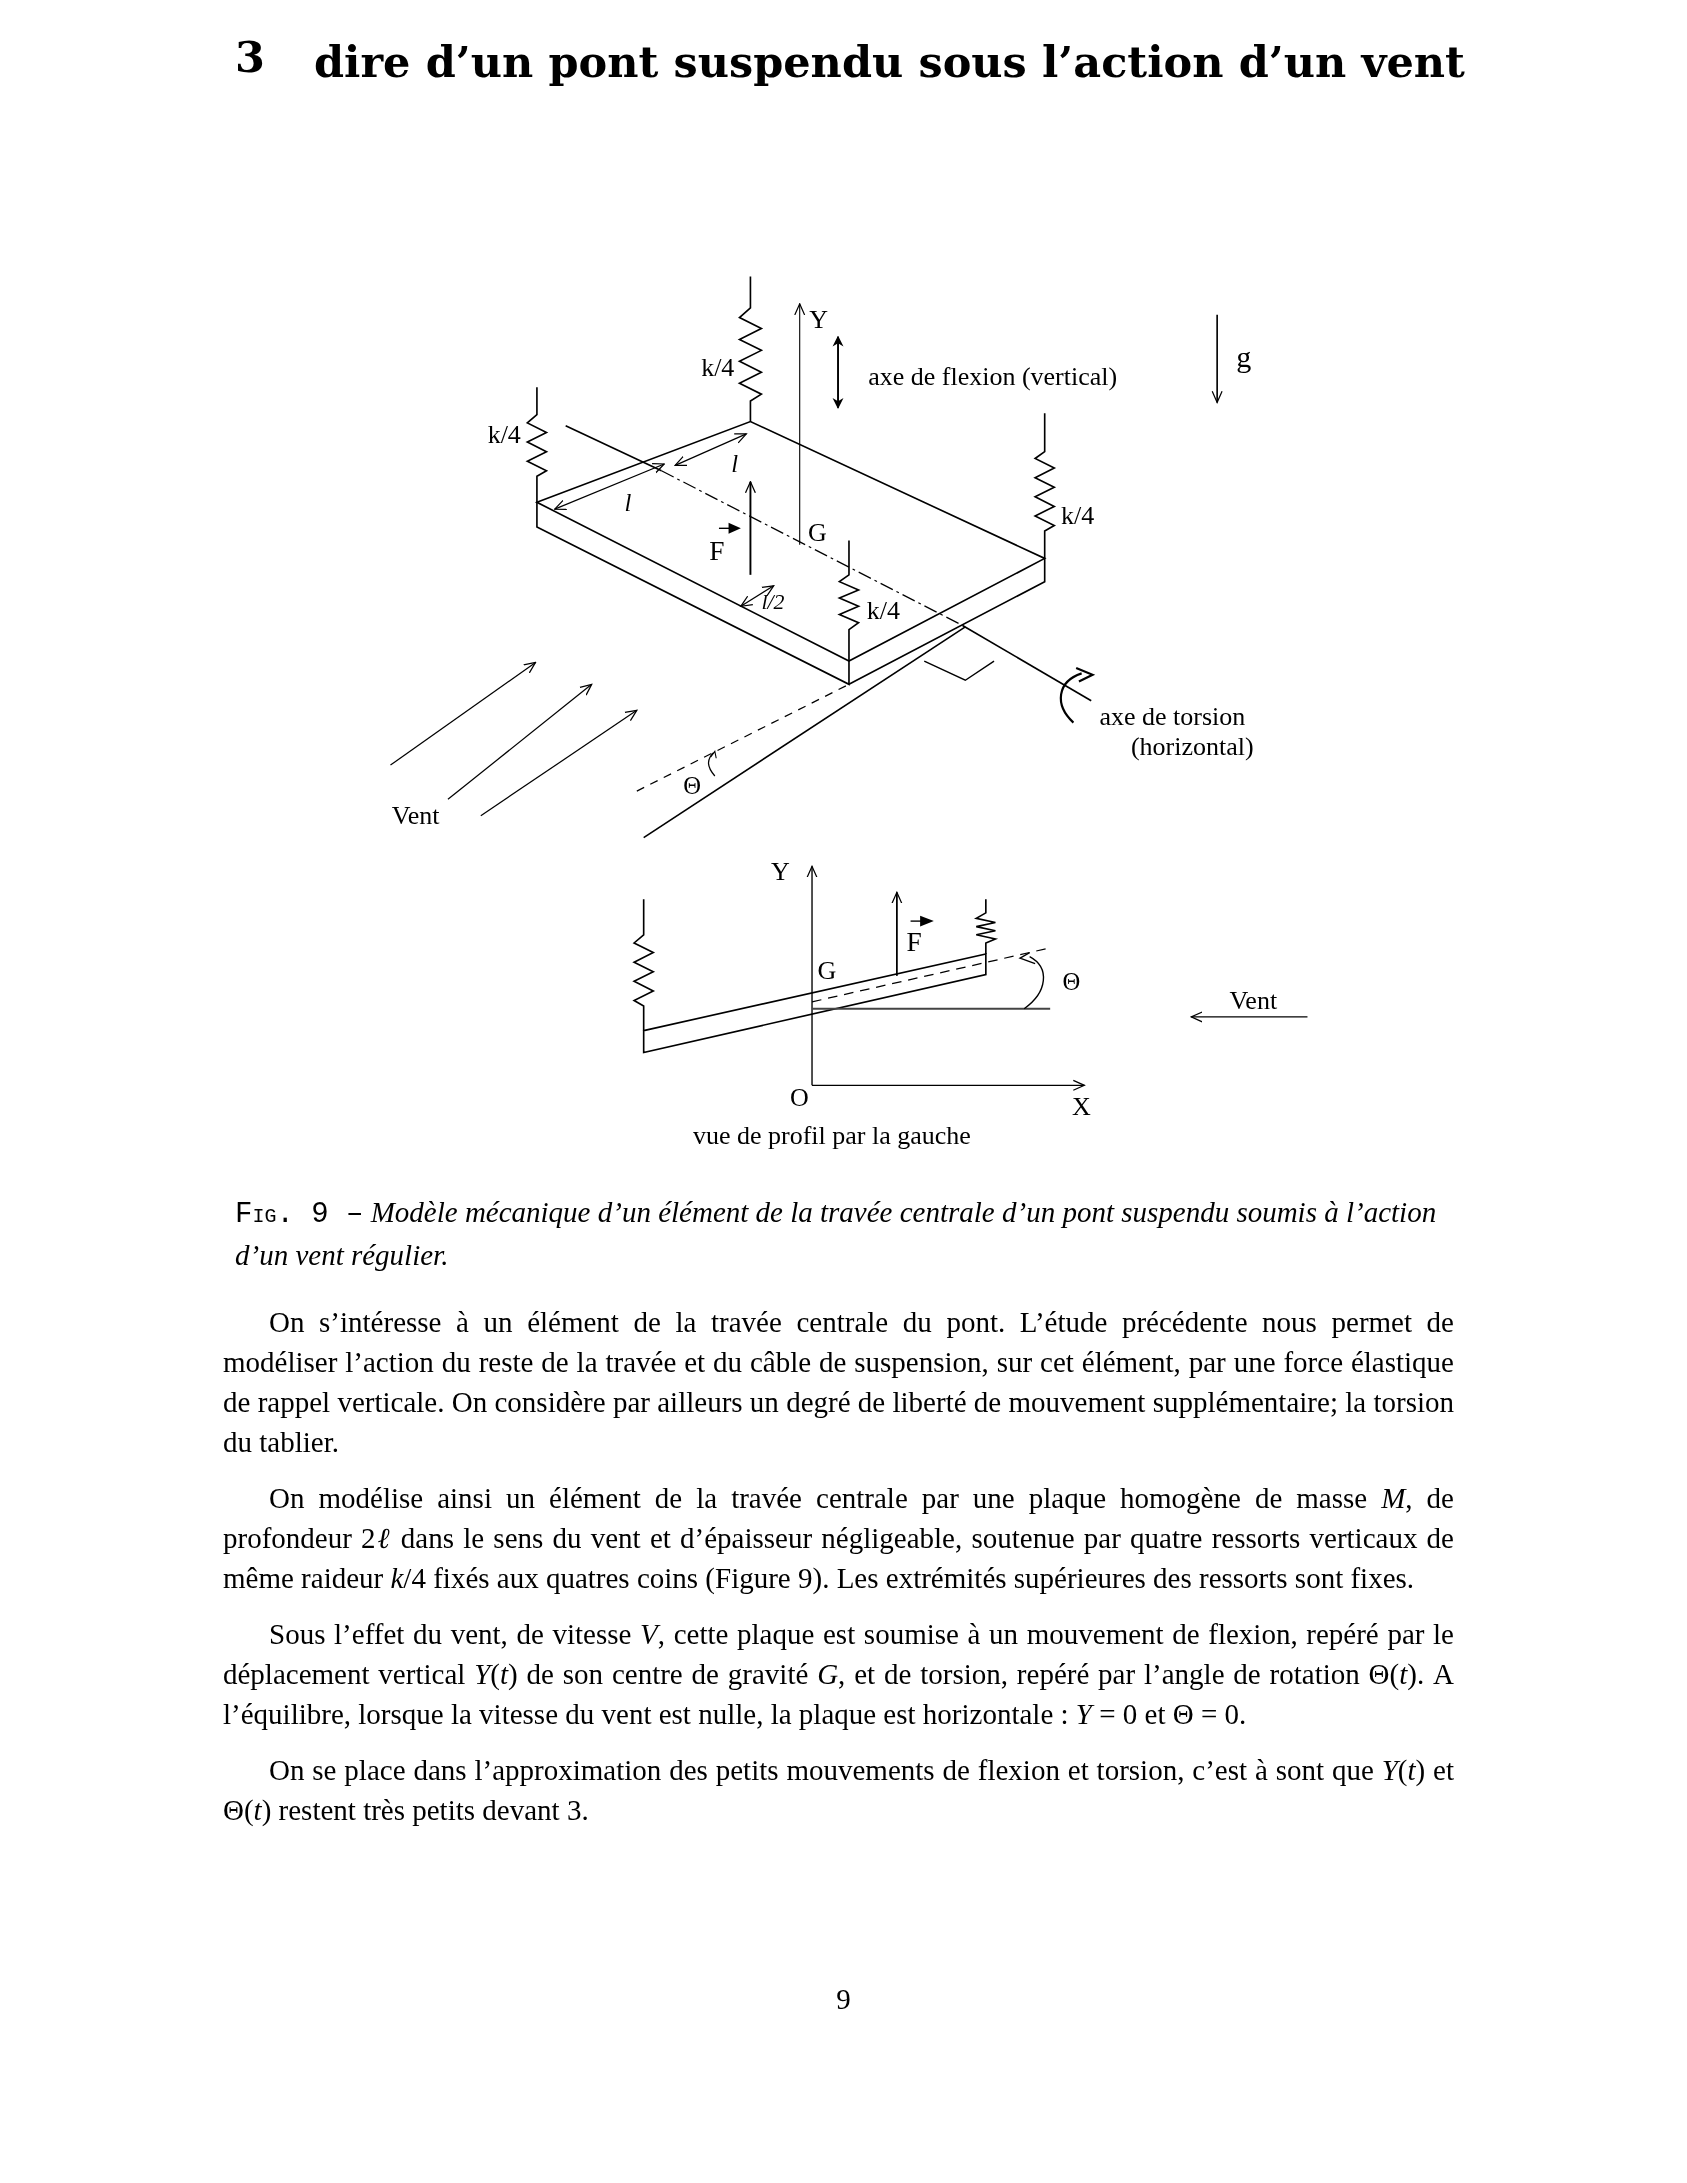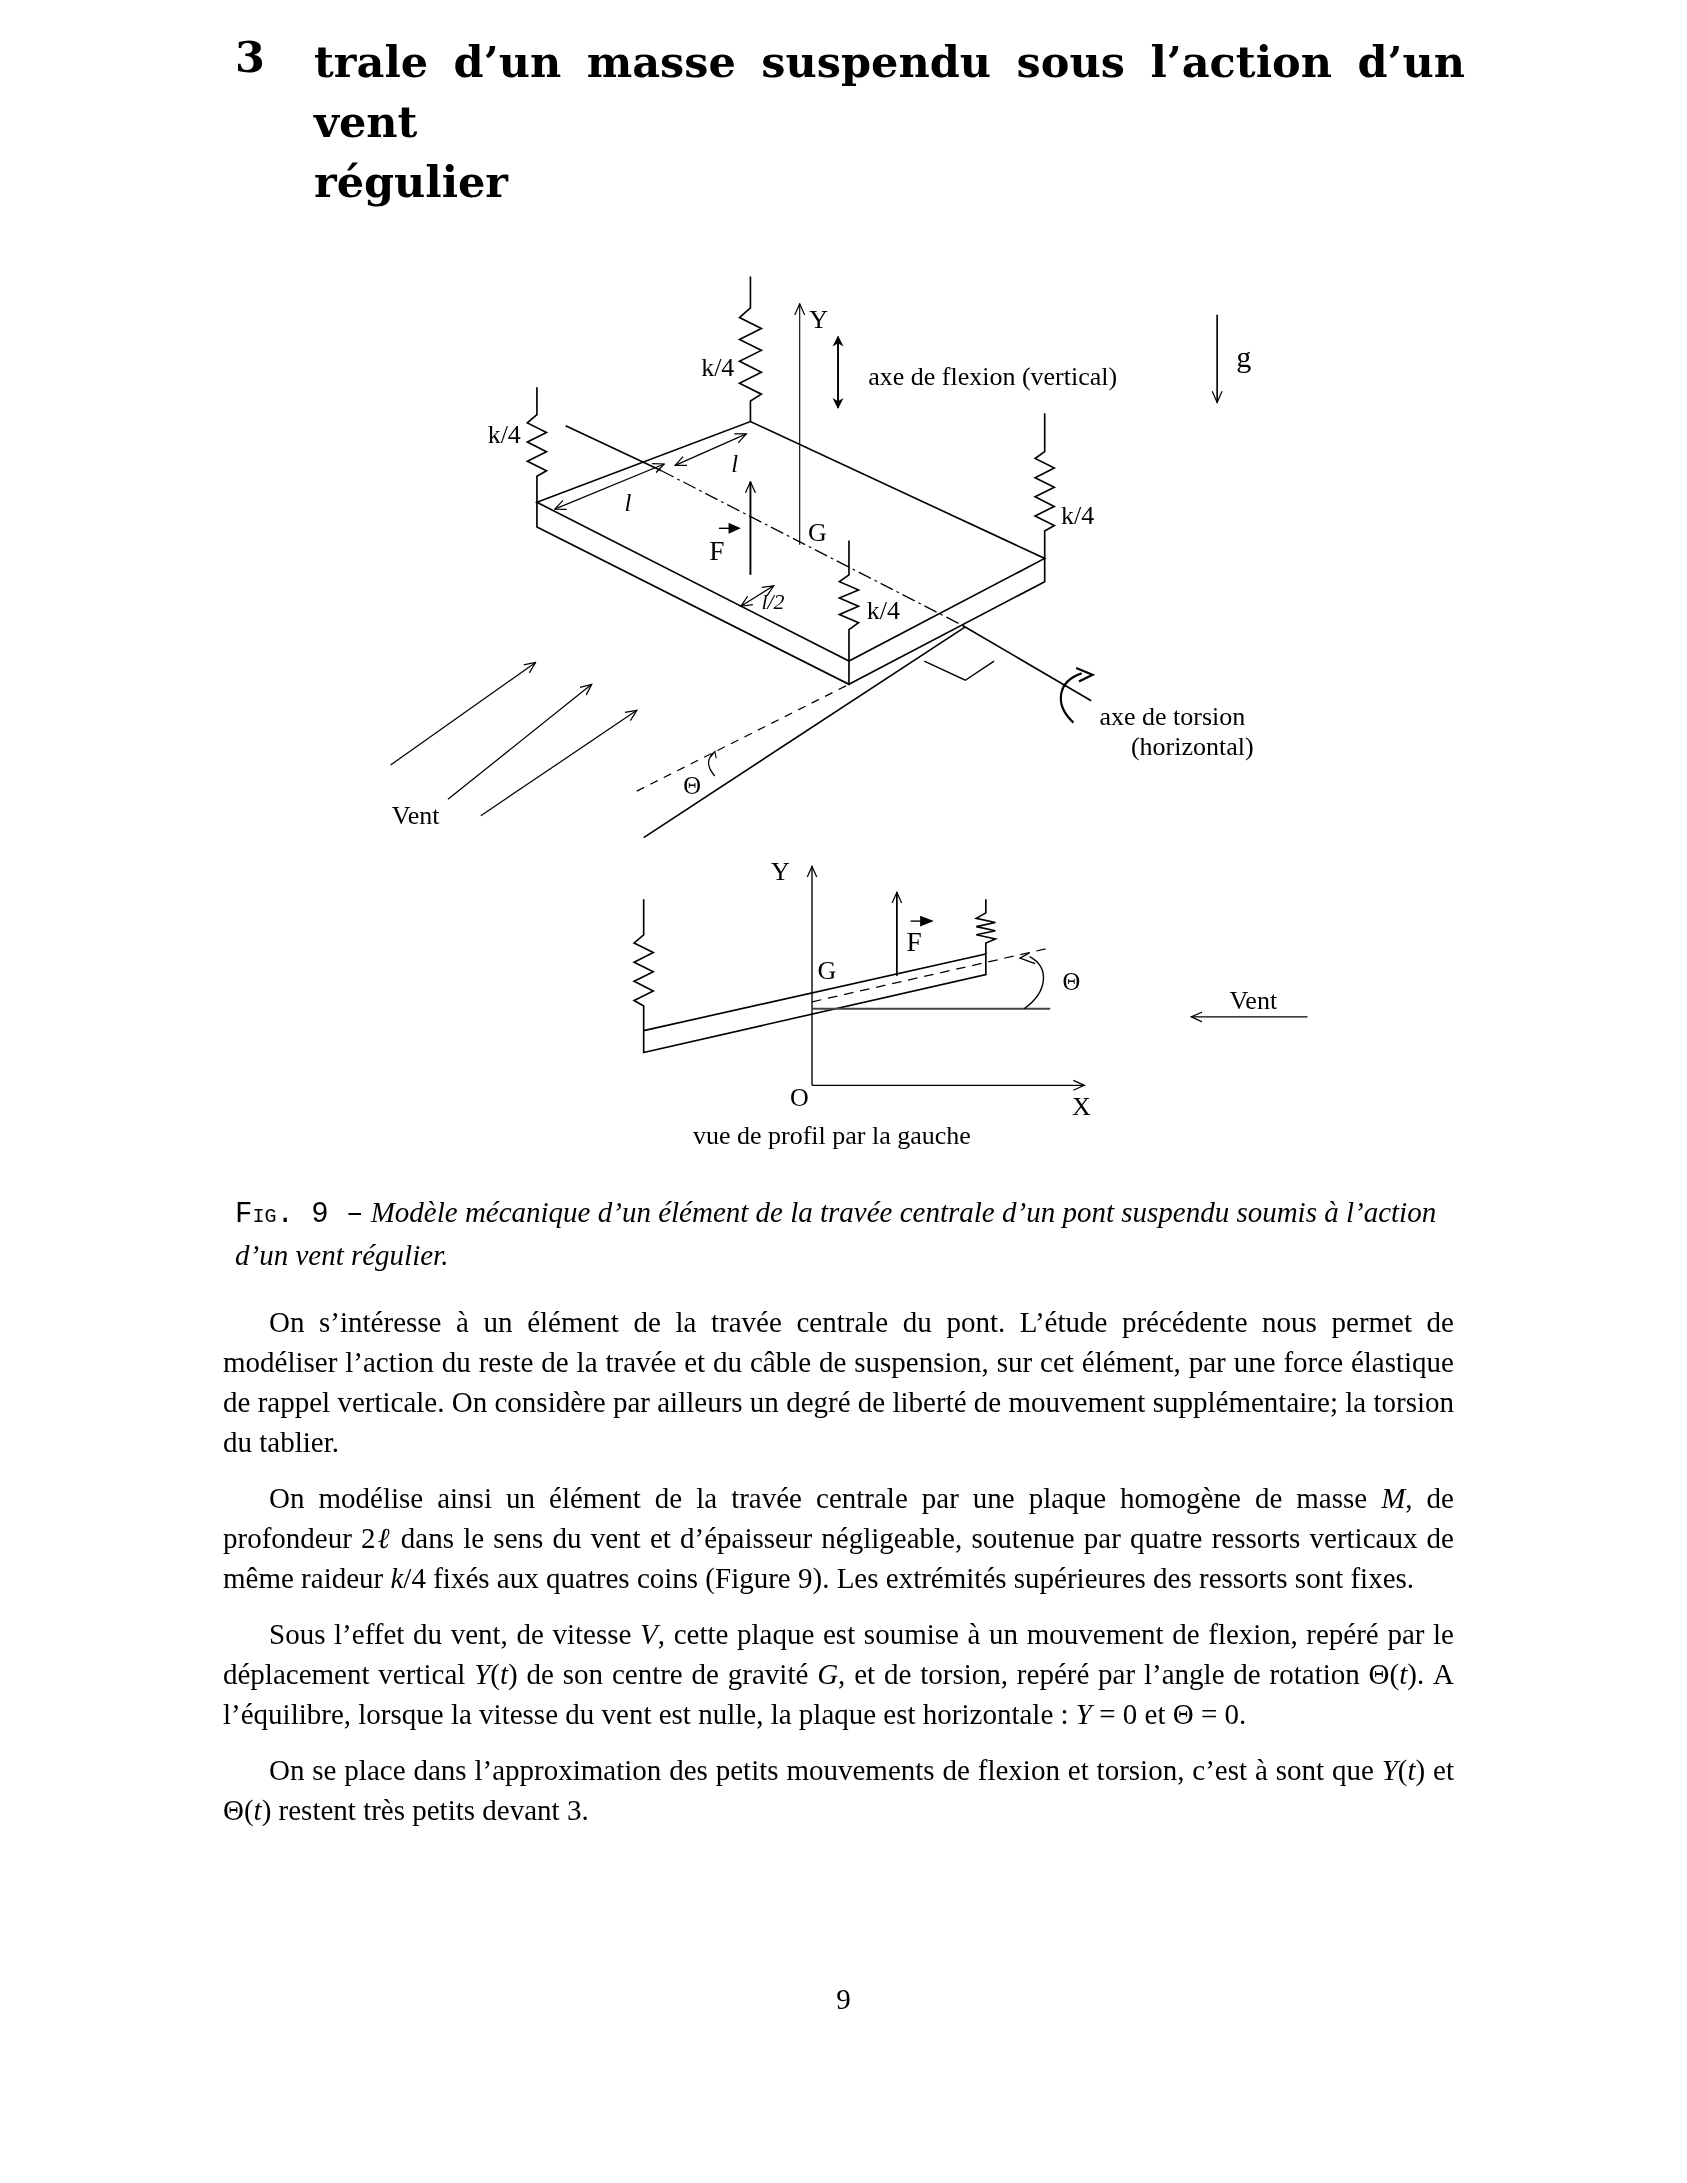--- a/index.html
+++ b/index.html
@@ -19,22 +19,21 @@
   .page-num { position: absolute; left: 0; width: 1687px; top: 1983px; text-align: center; font-family: "Liberation Serif", serif; font-size: 29px; }
   .m { font-style: italic; }
 </style>
 </head>
 <body>
 
 <div class="page">
 
   <div class="title-num">3</div>
   <div class="title">
-    <span>trale d’un masse suspendu sous l’action d’un vent</span>
-    <span class="last">régulier</span>
+    <span>dire d’un pont suspendu sous l’action d’un vent</span>
   </div>
 
   <svg class="fig" viewBox="0 0 1232 1595" xmlns="http://www.w3.org/2000/svg">
     <defs>
       <marker id="open" viewBox="0 0 10 10" refX="9" refY="5" markerWidth="9" markerHeight="9" orient="auto-start-reverse" markerUnits="userSpaceOnUse">
         <path d="M0,1 L9,5 L0,9" fill="none" stroke="#000" stroke-width="1"></path>
       </marker>
       <marker id="solid" viewBox="0 0 10 10" refX="9" refY="5" markerWidth="8" markerHeight="10" orient="auto-start-reverse" markerUnits="userSpaceOnUse">
         <path d="M0,0 L10,5 L0,10 L3,5 Z" fill="#000"></path>
       </marker>

